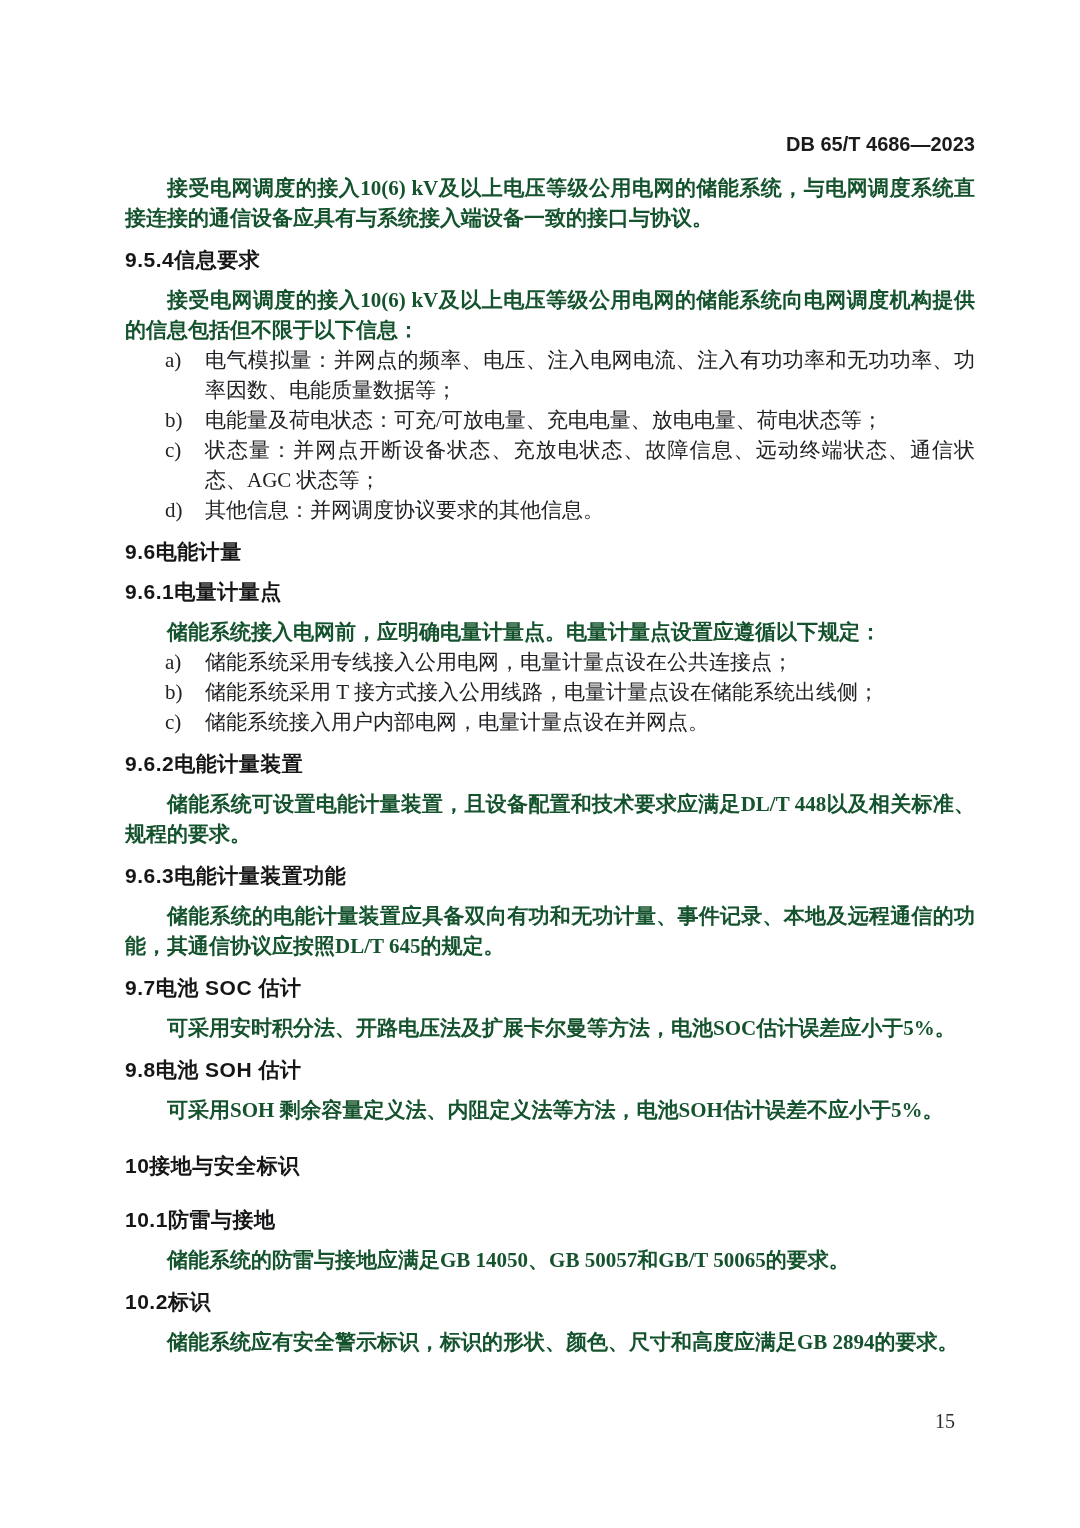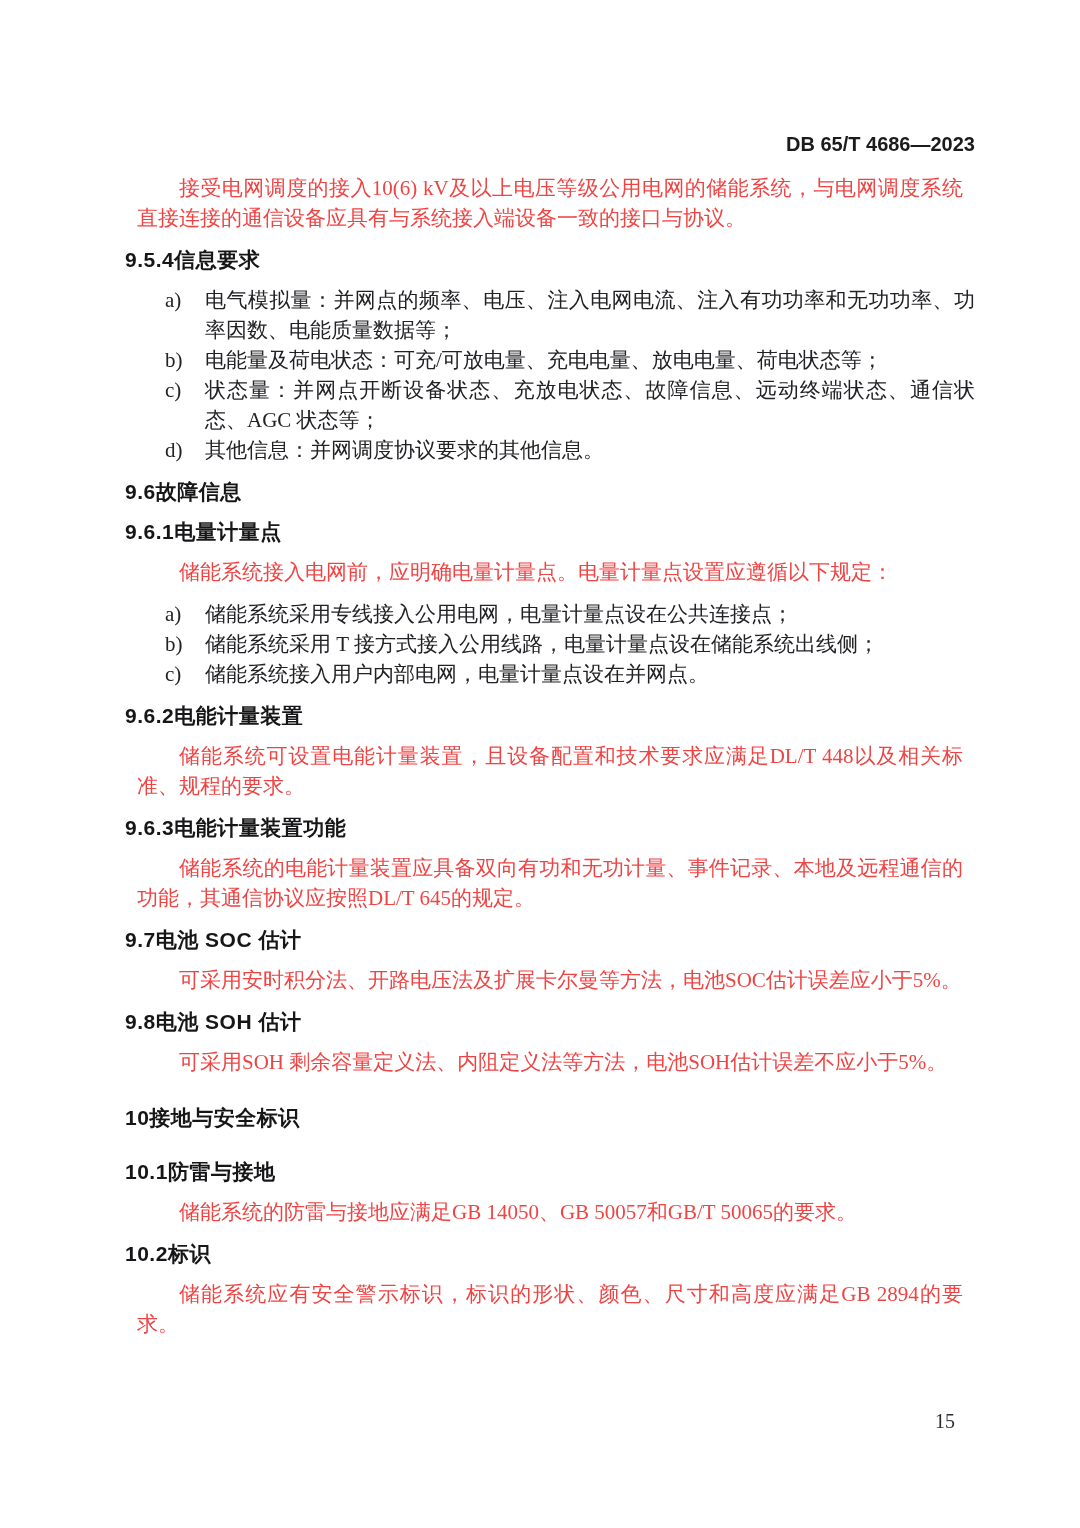--- a/index.html
+++ b/index.html
@@ -20,24 +20,25 @@
     font-family: "Liberation Sans", "DejaVu Sans", sans-serif;
     font-weight: bold;
     font-size: 20px;
     line-height: 28px;
     color: #1b1b1d;
   }
   .content {
     margin: 15px 105px 0 125px;
   }
   .body-text {
-    margin: 12px;
+    margin: 0;
     line-height: 30px;
     text-align: justify;
-    color: #ef4444;
+    color: #14532d;
+    font-weight: bold;
   }
   .indent { text-indent: 2em; }
   .heading {
     display: block;
     margin: 14px 0 12px 0;
     font-family: "Liberation Sans", "DejaVu Sans", sans-serif;
     font-weight: bold;
     font-size: 21px;
     line-height: 26px;
     color: #161618;
@@ -77,20 +78,21 @@
   </div>
 
   <div class="content">
 
     <p class="body-text indent">接受电网调度的接入10(6) kV及以上电压等级公用电网的储能系统，与电网调度系统直接连接的通信设备应具有与系统接入端设备一致的接口与协议。</p>
 
     <h3 class="heading">
       <span class="h-num">9.5.4</span><span class="h-title">信息要求</span>
     </h3>
 
+    <p class="body-text indent">接受电网调度的接入10(6) kV及以上电压等级公用电网的储能系统向电网调度机构提供的信息包括但不限于以下信息：</p>
 
     <div class="list">
       <div class="list-item">
         <span class="marker">a)</span>
         <span class="item-text">电气模拟量：并网点的频率、电压、注入电网电流、注入有功功率和无功功率、功率因数、电能质量数据等；</span>
       </div>
       <div class="list-item">
         <span class="marker">b)</span>
         <span class="item-text">电能量及荷电状态：可充/可放电量、充电电量、放电电量、荷电状态等；</span>
       </div>
@@ -98,21 +100,21 @@
         <span class="marker">c)</span>
         <span class="item-text">状态量：并网点开断设备状态、充放电状态、故障信息、远动终端状态、通信状态、AGC 状态等；</span>
       </div>
       <div class="list-item">
         <span class="marker">d)</span>
         <span class="item-text">其他信息：并网调度协议要求的其他信息。</span>
       </div>
     </div>
 
     <h3 class="heading">
-      <span class="h-num">9.6</span><span class="h-title">故障信息</span>
+      <span class="h-num">9.6</span><span class="h-title">电能计量</span>
     </h3>
 
     <h3 class="heading">
       <span class="h-num">9.6.1</span><span class="h-title">电量计量点</span>
     </h3>
 
     <p class="body-text indent">储能系统接入电网前，应明确电量计量点。电量计量点设置应遵循以下规定：</p>
 
     <div class="list">
       <div class="list-item">

